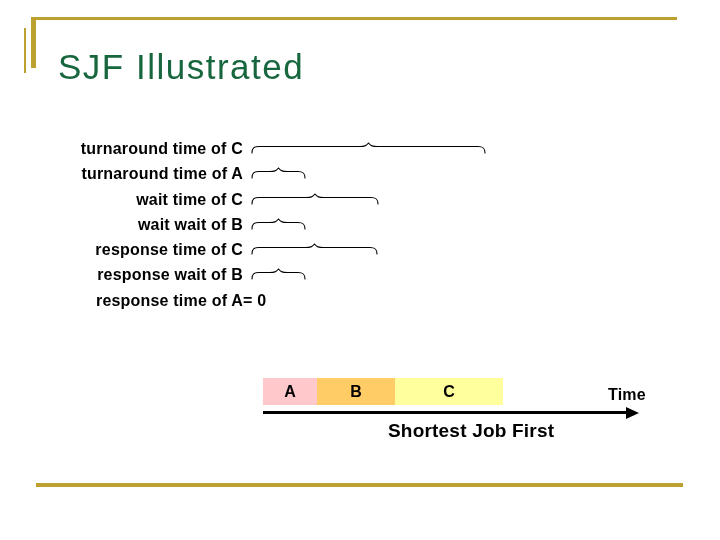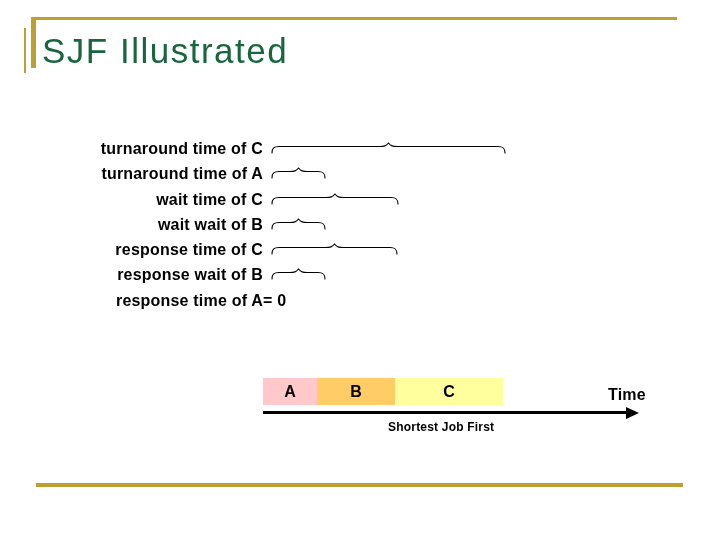--- a/index.html
+++ b/index.html
@@ -7,26 +7,26 @@
     position:relative;width:720px;height:540px;background:#ffffff;
     font-family:"Liberation Sans","DejaVu Sans",sans-serif;overflow:hidden;
   }
   
   .top-rule{position:absolute;left:31px;top:17px;width:646px;height:2.5px;background:var(--gold,#BCA030);}
   .left-bar-thick{position:absolute;left:31px;top:17px;width:4.5px;height:51px;background:var(--gold,#BCA030);}
   .left-bar-thin{position:absolute;left:24px;top:28px;width:2px;height:45px;background:var(--gold,#BCA030);}
   .bottom-rule{position:absolute;left:36px;top:483px;width:647px;height:3.5px;background:var(--gold,#BCA030);}
   
   .title{
-    position:absolute;left:42px;top:33px;margin:0;
+    position:absolute;left:42px;top:33px;margin:16px;
     font-size:35px;font-weight:400;letter-spacing:1.5px;line-height:1;
     color:var(--title-color,#17663E);
   }
   
-  .rows{position:absolute;left:68px;top:139px;width:460px;}
+  .rows{position:absolute;left:48px;top:139px;width:460px;}
   .label-row{position:relative;height:25.3px;}
   .row-label{
     display:inline-block;width:195px;text-align:right;
     font-size:16px;font-weight:700;color:#000;line-height:19px;letter-spacing:0.2px;
     white-space:nowrap;vertical-align:top;
   }
   .row-suffix{
     display:inline-block;font-size:16px;font-weight:700;color:#000;line-height:19px;
     letter-spacing:0.2px;vertical-align:top;
   }
@@ -38,21 +38,21 @@
   }
   .seg-a{left:263px;width:54px;}
   .seg-b{left:317px;width:78px;}
   .seg-c{left:395px;width:108px;}
   .axis-line{position:absolute;left:263px;top:411px;width:365px;height:3px;background:#000;}
   .axis-head{
     position:absolute;left:626px;top:406.5px;width:0;height:0;
     border-left:13px solid #000;border-top:6px solid transparent;border-bottom:6px solid transparent;
   }
   .time-label{position:absolute;left:608px;top:386px;font-size:16px;font-weight:700;color:#000;letter-spacing:0.2px;}
-  .caption{position:absolute;left:388px;top:420px;font-size:12px;font-weight:700;color:#000;letter-spacing:0.2px;}
+  .caption{position:absolute;left:388px;top:420px;font-size:19px;font-weight:700;color:#000;letter-spacing:0.2px;}
 </style>
 </head>
 <body>
 
 <div class="slide">
   <div class="top-rule"></div>
   <div class="left-bar-thick"></div>
   <div class="left-bar-thin"></div>
 
   <h1 class="title">SJF Illustrated</h1>

